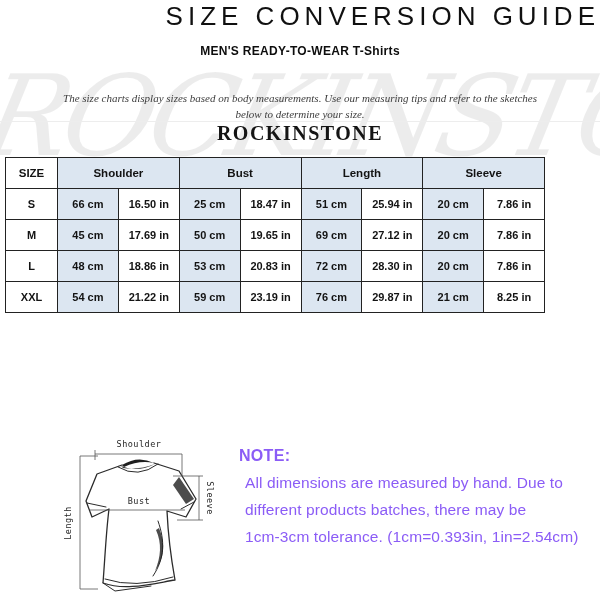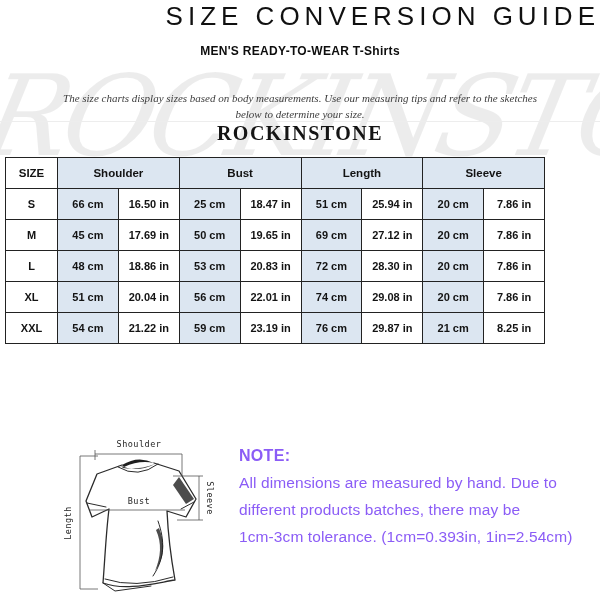--- a/index.html
+++ b/index.html
@@ -50,21 +50,21 @@
   .size-table td.hl { background:var(--hl, #dce6f1); }
   .size-table col.c-size { width:52px; }
   
   .diagram { position:absolute; top:433px; left:55px; width:185px; height:165px; }
   .diagram text {
     font-family:"DejaVu Sans Mono", monospace; font-size:8.5px; fill:#1e1e1e; letter-spacing:0.5px;
   }
   
   .note { position:absolute; top:443px; left:239px; width:356px; color:#8b5cf6; }
   .note-heading { font-size:16px; font-weight:bold; letter-spacing:0.3px; line-height:26px; }
-  .note-lines  { font-size:15.5px; line-height:27px; letter-spacing:0.1px; }
+  .note-lines  { font-size:15.5px; line-height:27px; letter-spacing:0.1px;margin-left:6px; }
 </style>
 </head>
 <body>
 
 <div class="watermark">ROCKINSTONE</div>
 <div class="wm-line"></div>
 
 <div class="title">SIZE CONVERSION GUIDE</div>
 <div class="subtitle">MEN'S READY-TO-WEAR T-Shirts</div>
 <div class="tagline">
@@ -120,31 +120,20 @@
         <td class="hl">48 cm</td>
         <td>18.86 in</td>
         <td class="hl">53 cm</td>
         <td>20.83 in</td>
         <td class="hl">72 cm</td>
         <td>28.30 in</td>
         <td class="hl">20 cm</td>
         <td>7.86 in</td>
       </tr>
       <tr>
-        <td>XL</td>
-        <td class="hl">51 cm</td>
-        <td>20.04 in</td>
-        <td class="hl">56 cm</td>
-        <td>22.01 in</td>
-        <td class="hl">74 cm</td>
-        <td>29.08 in</td>
-        <td class="hl">20 cm</td>
-        <td>7.86 in</td>
-      </tr>
-      <tr>
         <td>XXL</td>
         <td class="hl">54 cm</td>
         <td>21.22 in</td>
         <td class="hl">59 cm</td>
         <td>23.19 in</td>
         <td class="hl">76 cm</td>
         <td>29.87 in</td>
         <td class="hl">21 cm</td>
         <td>8.25 in</td>
       </tr>

